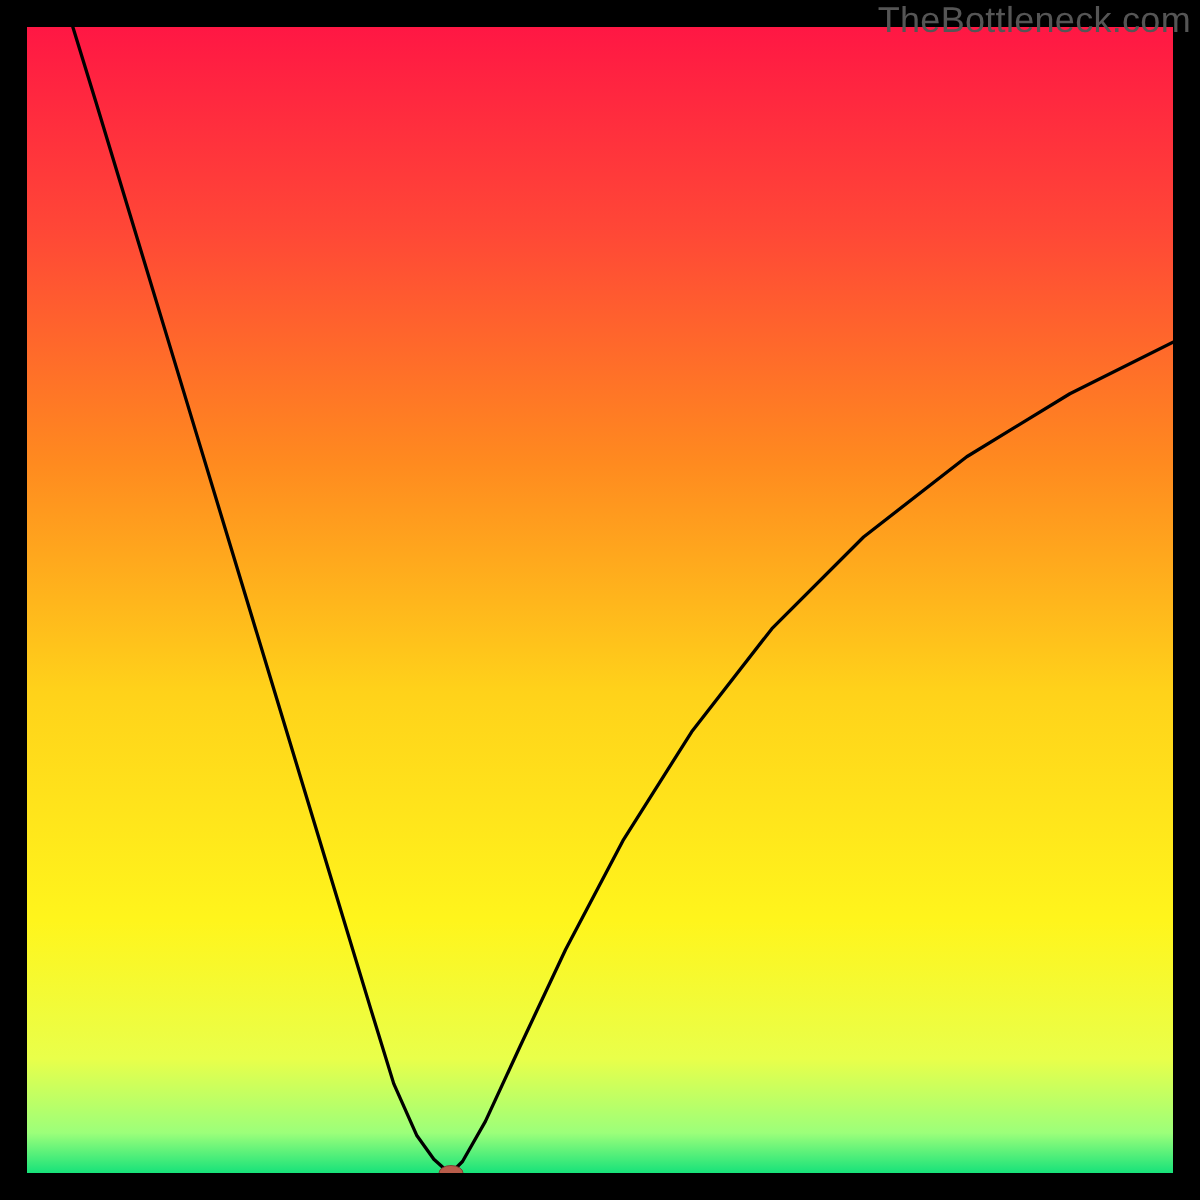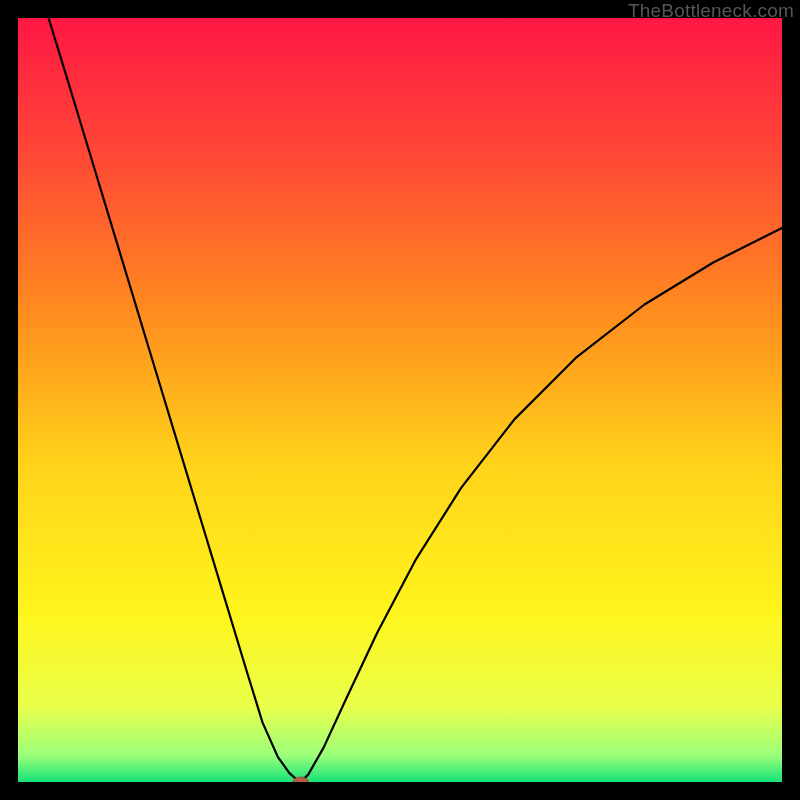--- a/index.html
+++ b/index.html
@@ -25,21 +25,21 @@
     left: 0;
     top: 0;
     width: 764px;
     height: 764px;
   }
   .watermark {
     position: absolute;
     top: 0;
     right: 6px;
     color: #555;
-    font-size: 19px;
+    font-size: 24px;
     font-weight: 500;
     letter-spacing: 0.2px;
     user-select: none;
     text-align: right;
   }
   svg { display: block; }
 </style>
 </head>
 <body>
 

